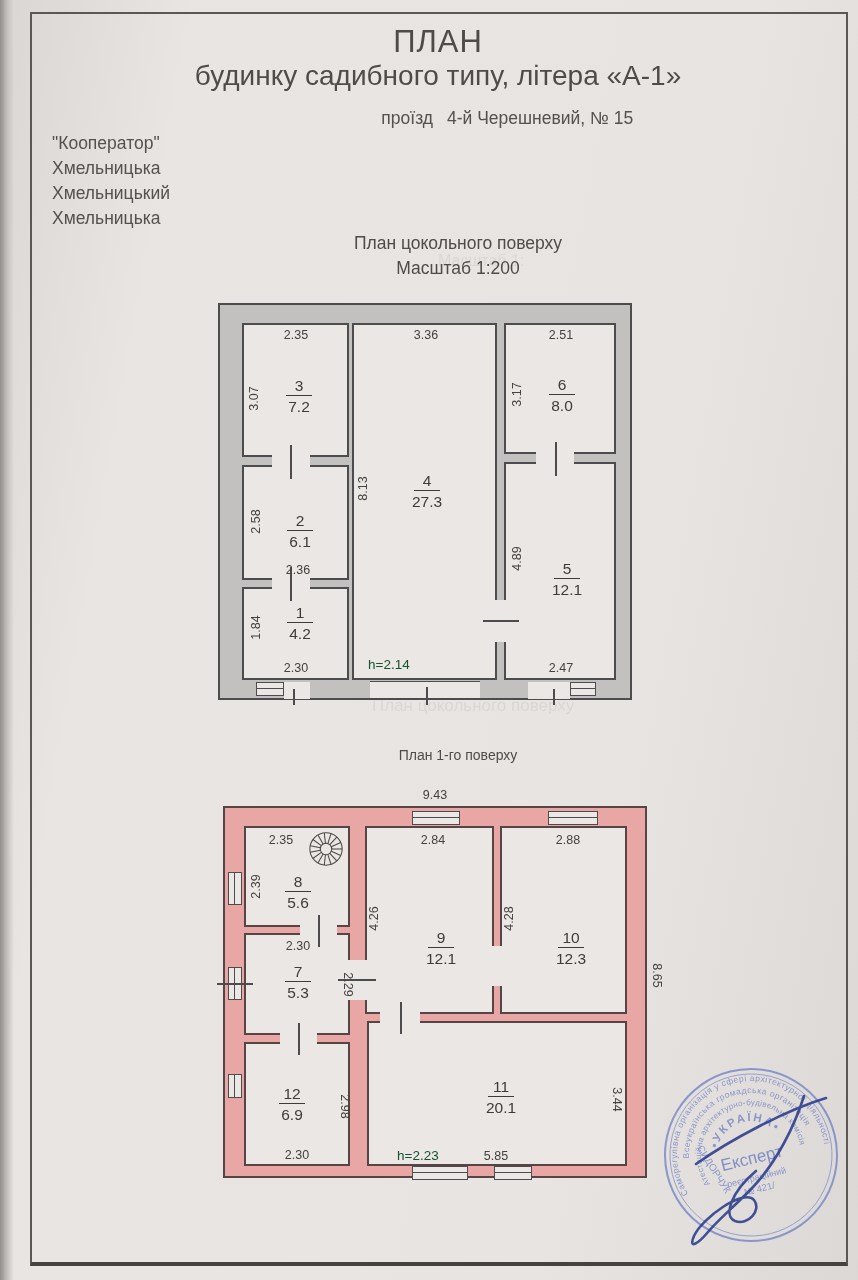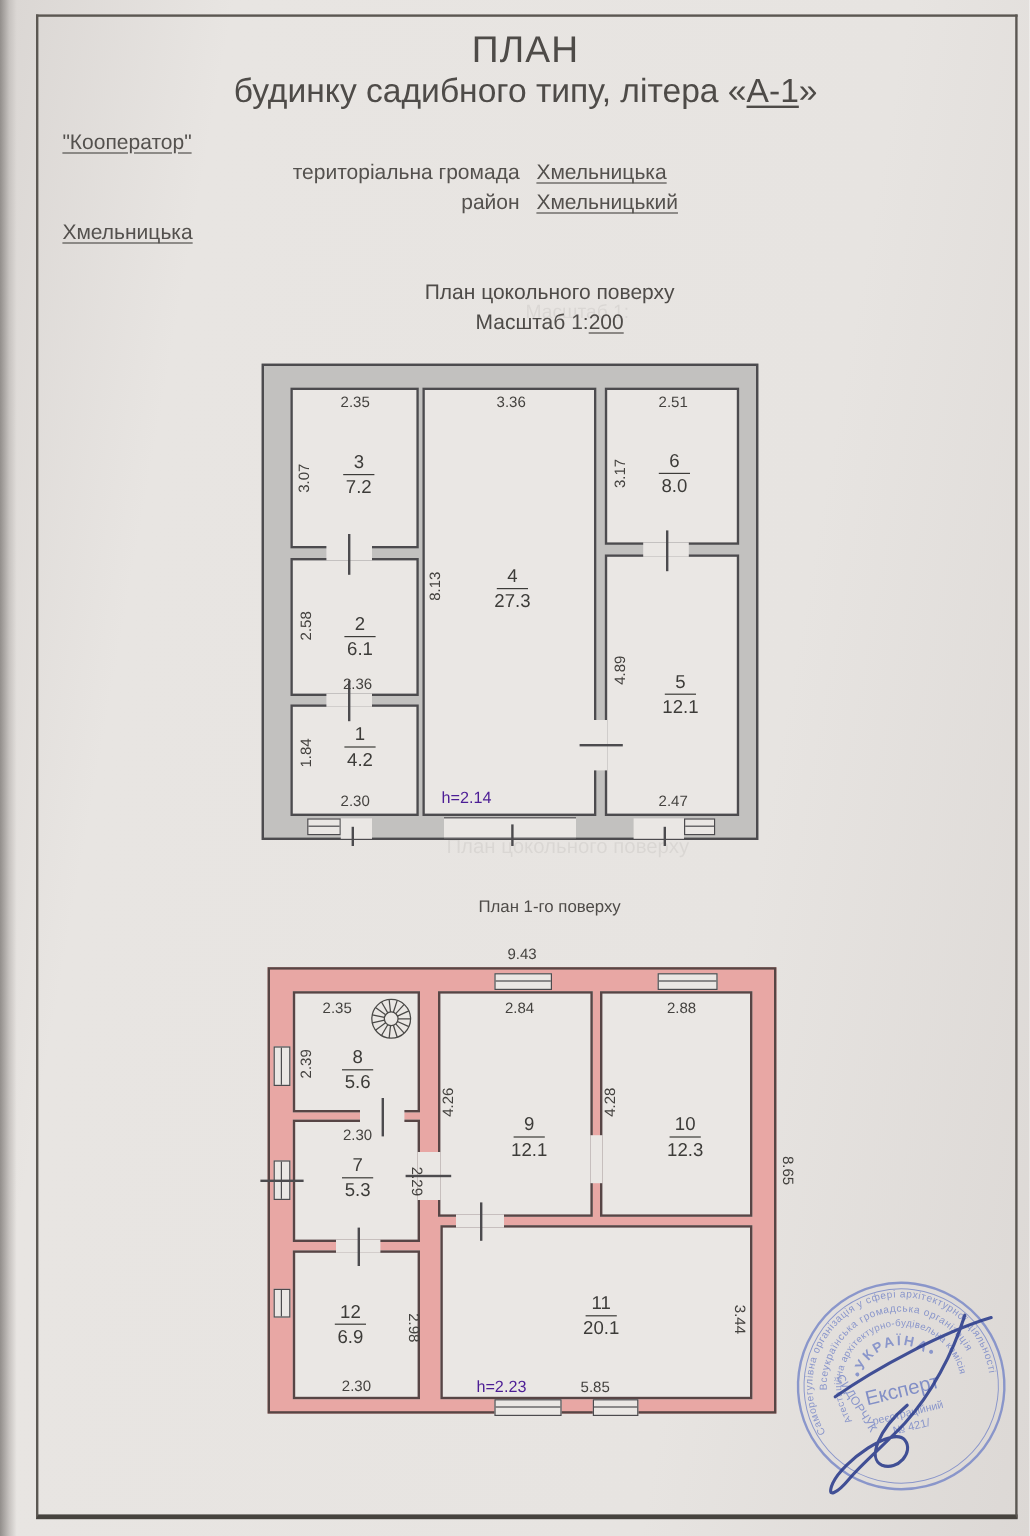--- a/index.html
+++ b/index.html
@@ -7,21 +7,21 @@
        font-family:"Liberation Sans","DejaVu Sans",sans-serif;
        background:linear-gradient(100deg,#dad6d3 0%,#e8e5e2 18%,#e7e4e1 70%,#dcd8d5 100%);}
   .edge{position:absolute;left:0;top:0;width:14px;height:100%;
         background:linear-gradient(90deg,#928e8b,#c7c3c0 55%,rgba(200,196,193,0));}
   .frame{position:absolute;left:30px;top:12px;width:818px;height:1254px;box-sizing:border-box;
          border:2px solid #5b5752;border-bottom:4px solid #46433e;}
   .title1{position:absolute;left:29px;top:24px;width:818px;text-align:center;
           font-size:31px;letter-spacing:1px;color:#4e4b48;}
   .title2{position:absolute;left:29px;top:60px;width:818px;text-align:center;
           font-size:28px;color:#4e4b48;}
-  .u{text-decoration:underline;text-underline-offset:3px;}
+  .u{text-underline-offset:3px;}
   .fields{position:absolute;left:38px;top:106px;width:800px;}
   .frow{display:flex;height:25px;align-items:center;font-size:17.5px;color:#54514e;}
   .fl{flex:0 0 395px;text-align:right;}
   .fv{margin-left:14px;white-space:nowrap;}
   .sect{position:absolute;left:298px;width:320px;text-align:center;
         font-size:17.5px;color:#4e4b48;white-space:nowrap;}
   .ghost{position:absolute;color:#6a6662;opacity:.1;white-space:nowrap;}
   .plan{position:absolute;box-sizing:border-box;border:2px solid #4c4b4e;}
   .bplan{left:218px;top:303px;width:414px;height:397px;background:#c2c1bf;}
   .fplan{left:223px;top:806px;width:424px;height:372px;background:#e8a7a4;border-color:#574544;}
@@ -37,43 +37,45 @@
   .door{position:absolute;background:#eae7e4;}
   .winh{position:absolute;background:#eae7e4;border:1.5px solid #4c4b4e;box-sizing:border-box;
         background-image:linear-gradient(#4c4b4e,#4c4b4e);background-size:100% 1.3px;
         background-position:center;background-repeat:no-repeat;}
   .winv{position:absolute;background:#eae7e4;border:1.5px solid #4c4b4e;box-sizing:border-box;
         background-image:linear-gradient(90deg,#4c4b4e,#4c4b4e);background-size:1.3px 100%;
         background-position:center;background-repeat:no-repeat;}
   .tickv{position:absolute;width:1.5px;background:#4c4b4e;}
   .tickh{position:absolute;height:1.5px;background:#4c4b4e;}
   .portal{position:absolute;background:#eae7e4;border-top:1.5px solid #4c4b4e;border-bottom:1.5px solid #4c4b4e;box-sizing:border-box;}
-  .hnote{position:absolute;font-size:13.5px;color:#4c1d95;white-space:nowrap;}
+  .hnote{position:absolute;font-size:13.5px;color:#14532d;white-space:nowrap;}
   .stair{position:absolute;}
   .stamp{position:absolute;left:638px;top:1040px;}
 </style>
 </head>
 <body>
 
 <div class="edge"></div>
 <div class="frame"></div>
 
 <div class="title1">ПЛАН</div>
 <div class="title2"><span>будинку садибного типу, літера «</span><span class="u">А-1</span><span>»</span></div>
 
 <div class="fields">
   <div class="frow">
+    <span class="fl">проїзд</span>
+    <span class="fv"><span class="u">4-й Черешневий,</span><span> № </span><span class="u">15</span></span>
+  </div>
+  <div class="frow">
     <span class="fv u">"Кооператор"</span>
   </div>
   <div class="frow">
-    <span class="fl">територіальна громада</span>
     <span class="fv u">Хмельницька</span>
   </div>
   <div class="frow">
-    <span class="fl">район</span>
     <span class="fv u">Хмельницький</span>
   </div>
   <div class="frow">
     <span class="fv u">Хмельницька</span>
   </div>
 </div>
 
 <div class="sect" style="top:233px">План цокольного поверху</div>
 <div class="sect" style="top:258px"><span>Масштаб 1:</span><span class="u">200</span></div>
 <div class="ghost" style="left:438px;top:252px;font-size:16px">Масштаб 1:</div>

